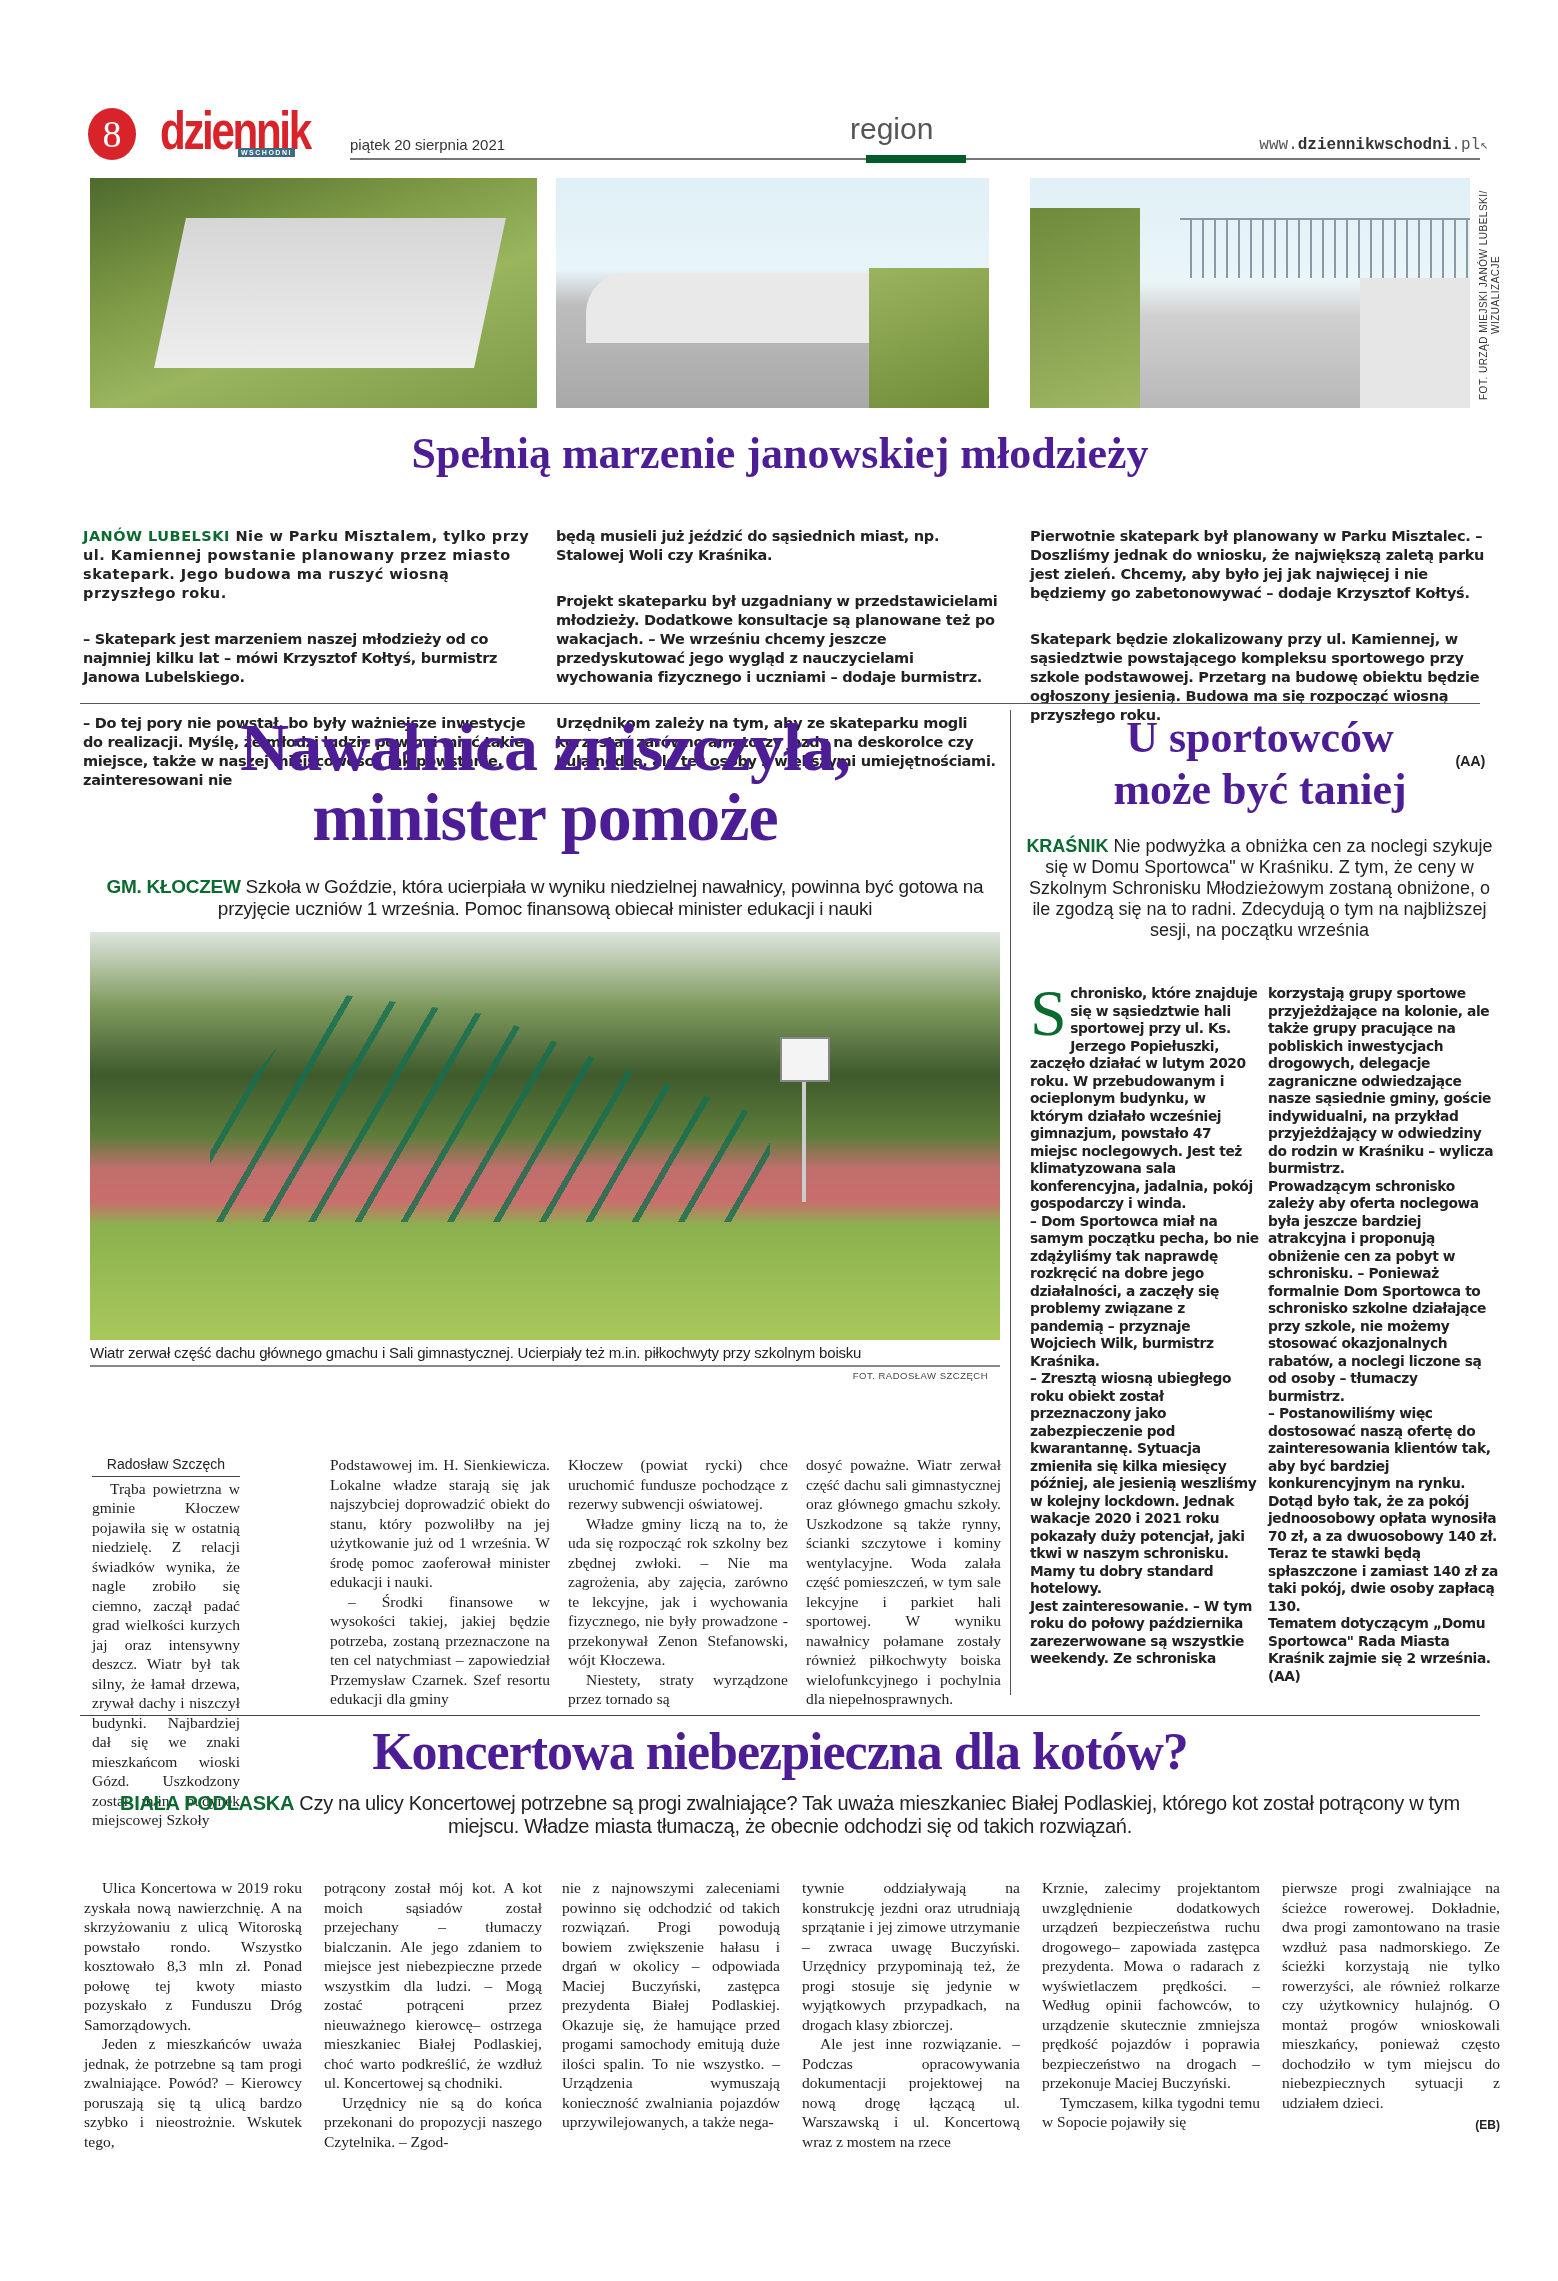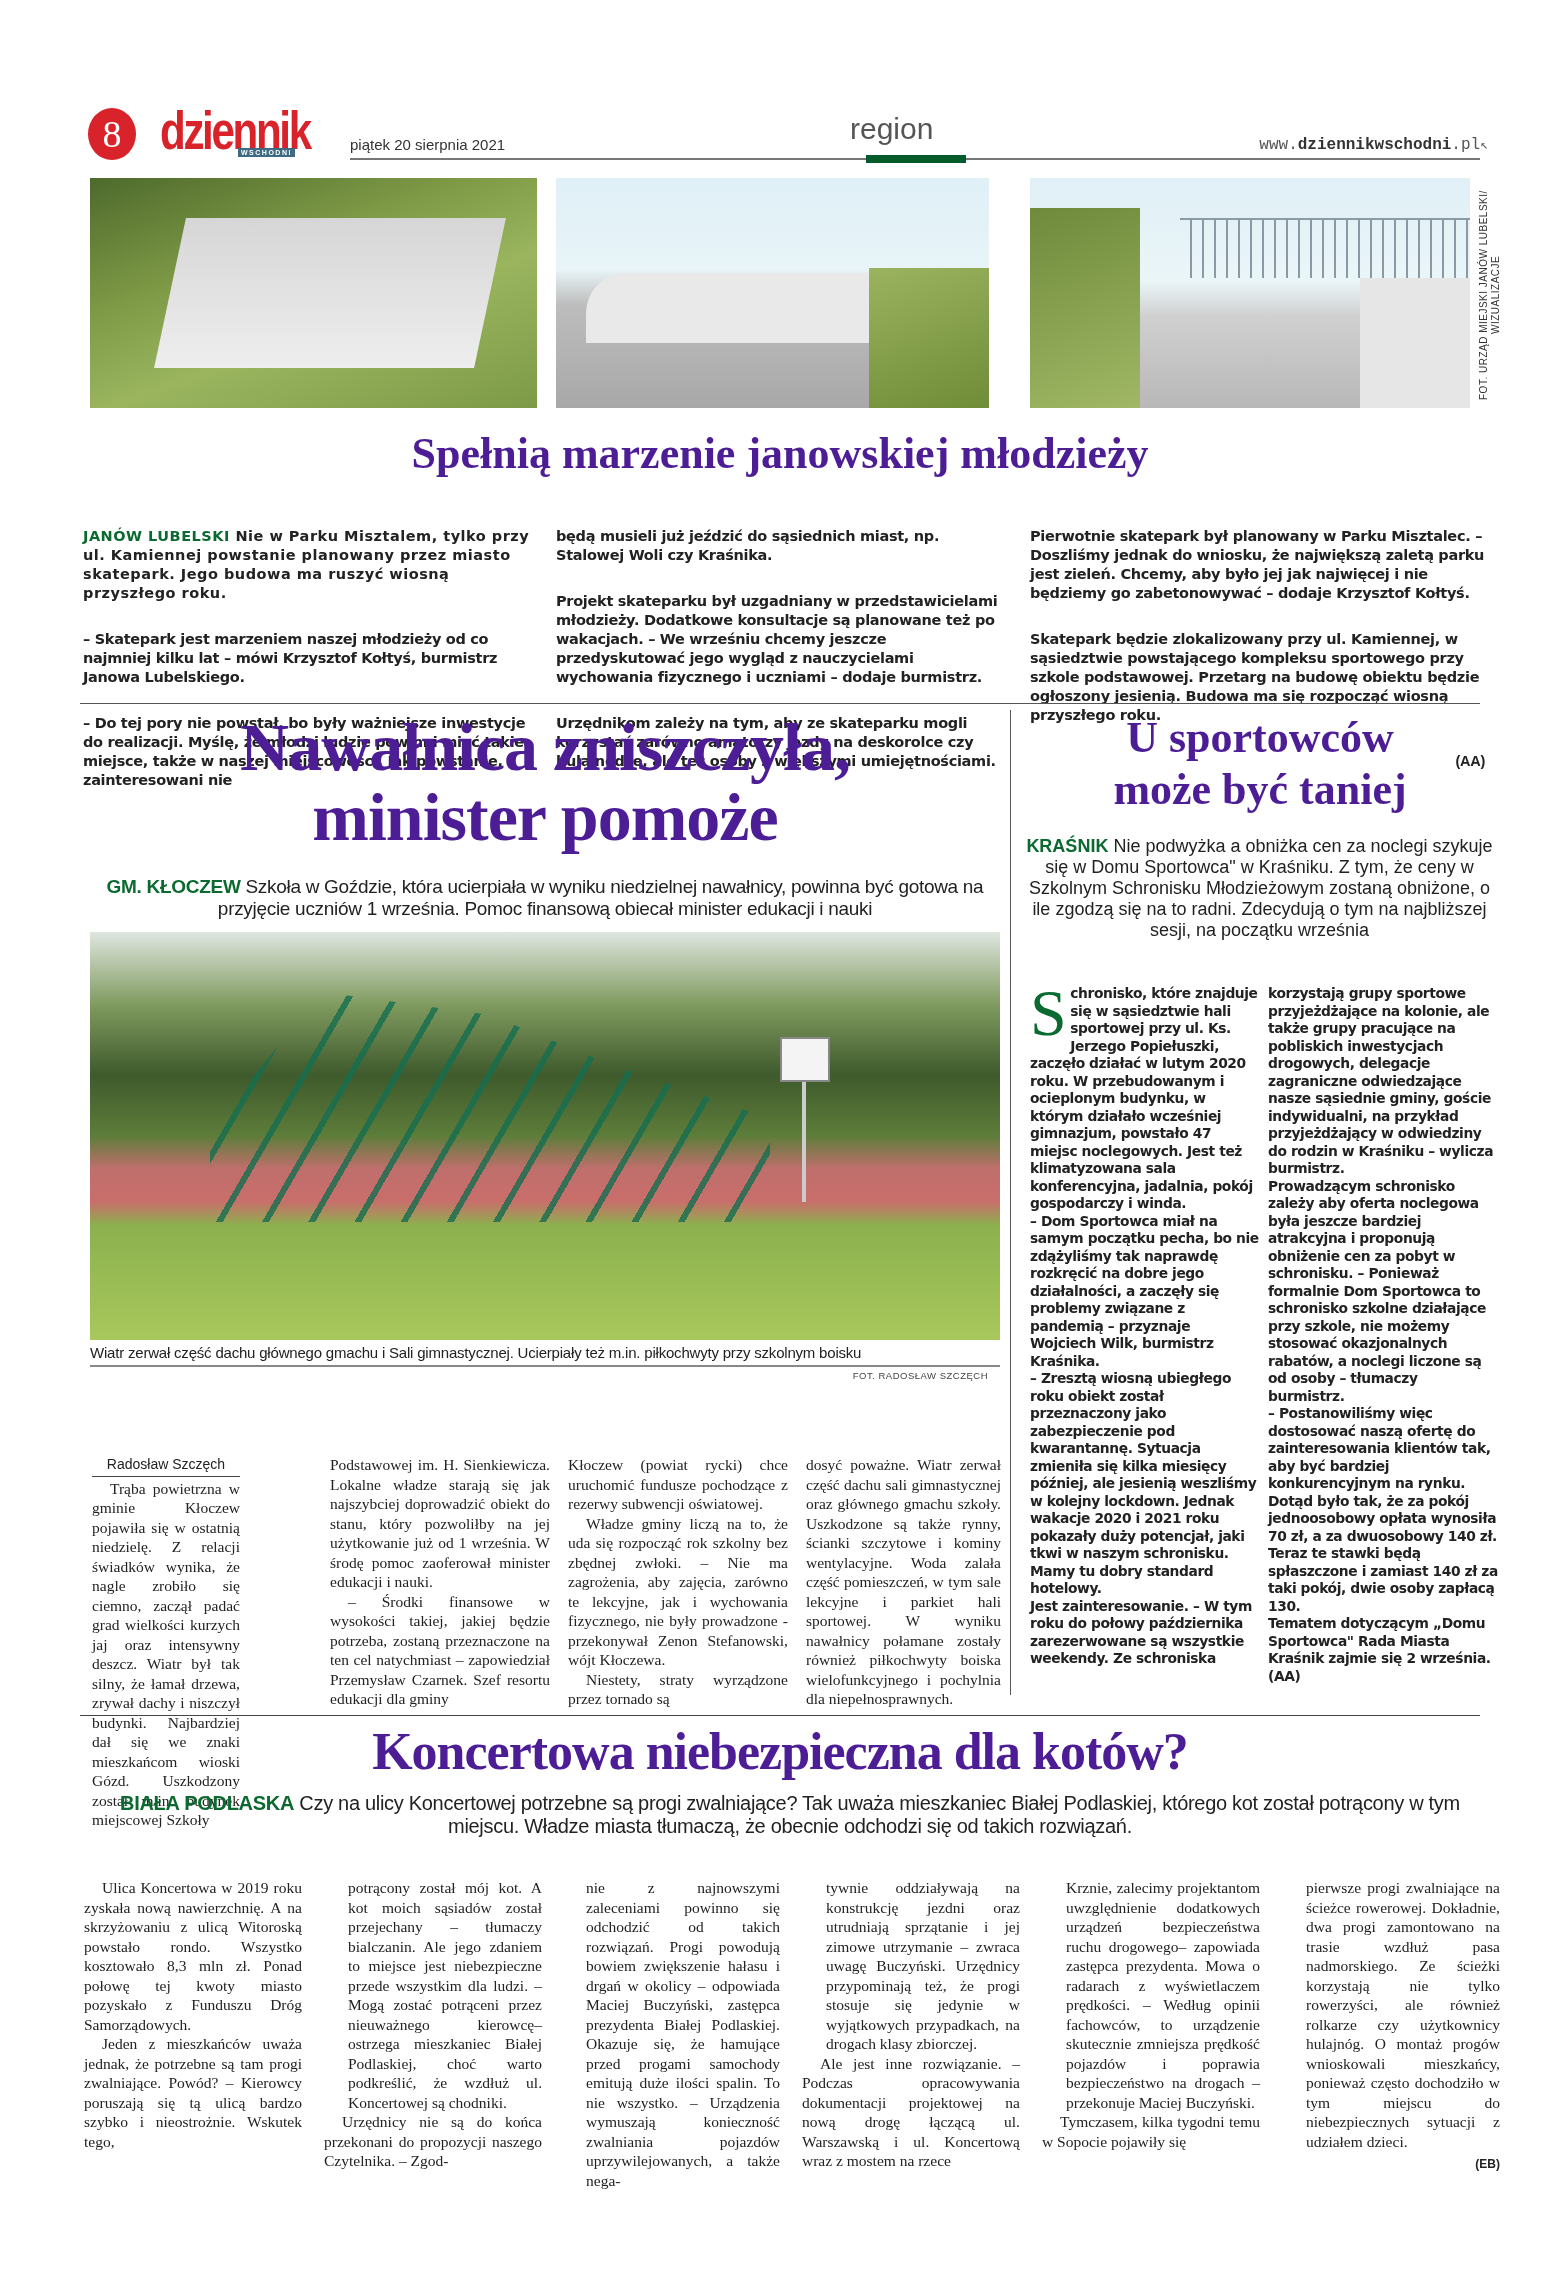--- a/index.html
+++ b/index.html
@@ -62,21 +62,21 @@
   .lead3 { left: 1022px; top: 836px; width: 475px; text-align: center; font-size: 18px; line-height: 21px; color: #222; }
   .a3col { top: 985px; width: 230px; font-size: 13.8px; line-height: 17.5px; font-weight: bold; color: #222; font-family: "DejaVu Sans", sans-serif; letter-spacing: -0.4px; }
   .a3c1 { left: 1030px; } .a3c2 { left: 1268px; }
   .dropcap { float: left; font-family: "Liberation Serif", serif; font-size: 66px; line-height: 52px; color: #0b6a2f; font-weight: normal; margin-right: 4px; margin-top: 2px; }
   
   .rule4 { left: 80px; top: 1715px; width: 1400px; height: 1px; background: #444; }
   .h4 { left: 80px; top: 1722px; width: 1400px; font-size: 52px; line-height: 60px; letter-spacing: -1px; }
   .lead4 { left: 90px; top: 1792px; width: 1400px; text-align: center; font-size: 20px; line-height: 23px; color: #222; letter-spacing: -0.3px; }
   .a4col { top: 1878px; width: 218px; font-family: "Liberation Serif", serif; font-size: 15.5px; line-height: 19.5px; color: #222; text-align: justify; }
   .a4col p { text-indent: 18px; }
-  .a4col p.noindent { text-indent: 0; margin-left: 24px; }
+  .a4col p.noindent { text-indent: 0; }
   .a4c1 { left: 84px; } .a4c2 { left: 324px; } .a4c3 { left: 562px; } .a4c4 { left: 802px; } .a4c5 { left: 1042px; } .a4c6 { left: 1282px; }
 </style>
 </head>
 <body>
 
 <div class="abs page-num">8</div>
 <div class="abs logo">dziennik</div>
 <div class="abs logo-sub">WSCHODNI</div>
 <div class="abs date">piątek 20 sierpnia 2021</div>
 <div class="abs header-rule"></div>

